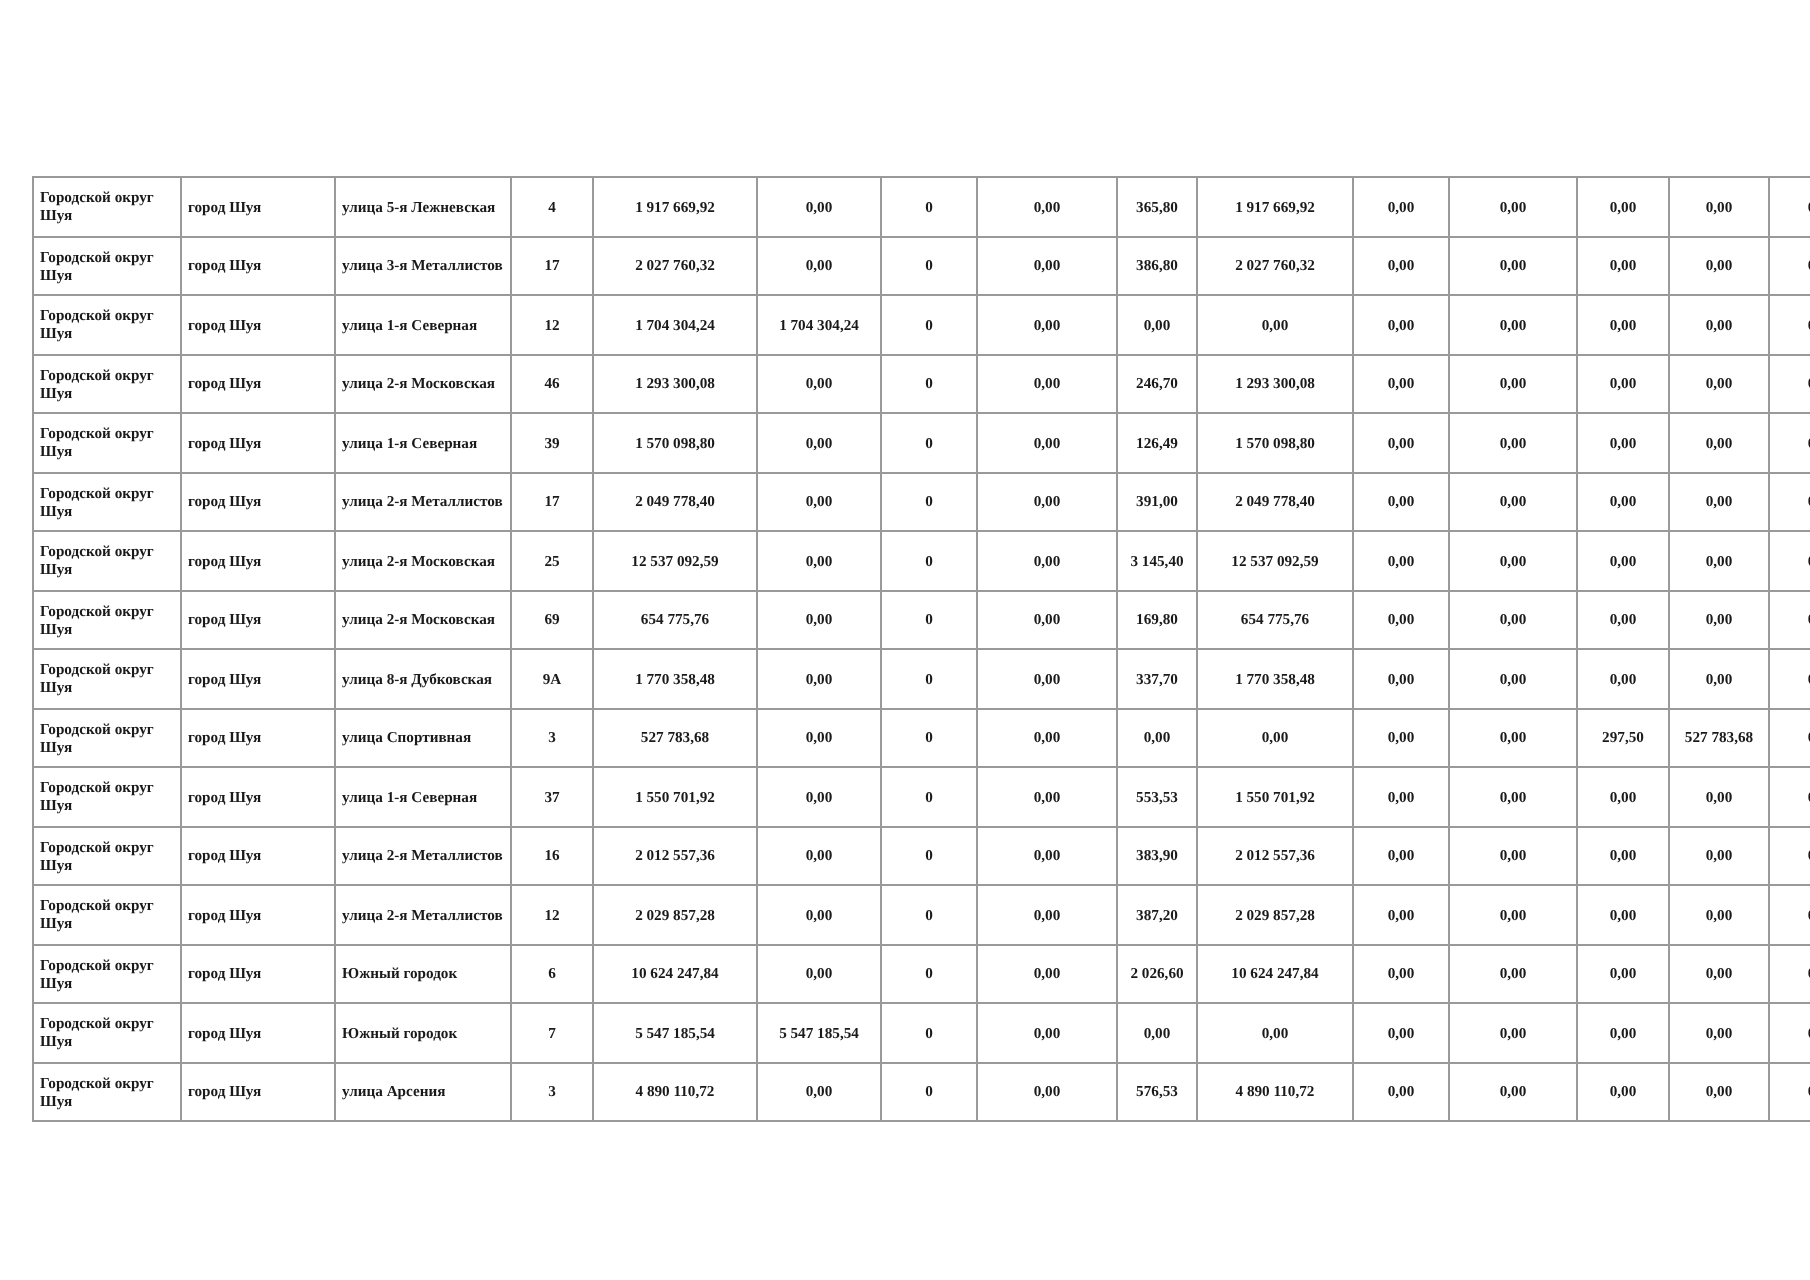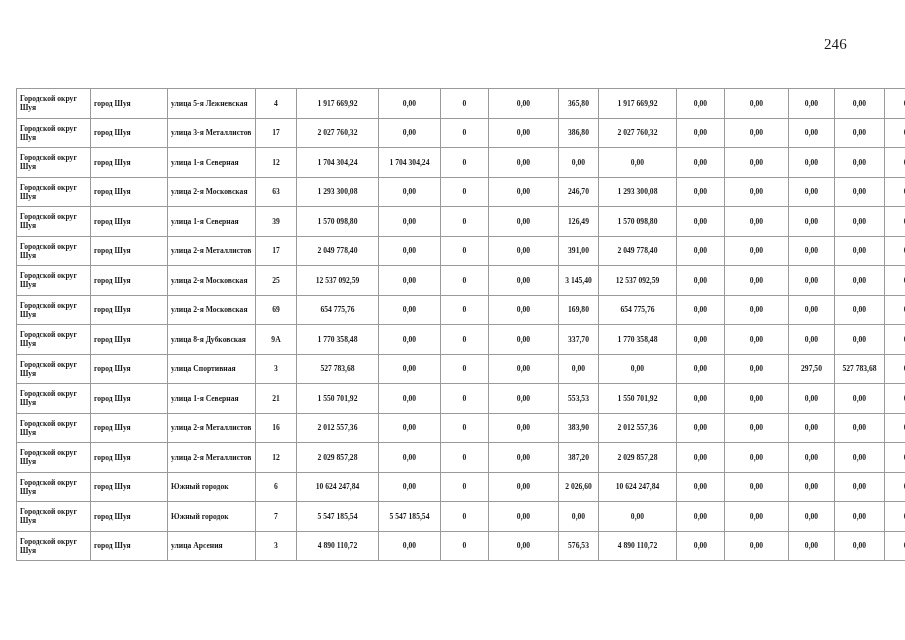--- a/index.html
+++ b/index.html
@@ -75,21 +75,20 @@
 
   .cell-left   { text-align: left; }
   .cell-center { text-align: center; }
   .cell-num    { text-align: center; white-space: nowrap; }
 </style>
 </head>
 <body>
 
 <div class="page">
 
-  <div class="page-number">246</div>
 
   <div class="table-wrap">
     <table class="data-table">
       <colgroup>
         <col class="c1">
           <col class="c2">
           <col class="c3">
           <col class="c4">
           <col class="c5">
         <col class="c6">
@@ -152,21 +151,21 @@
             <td class="cell-num">0,00</td>
             <td class="cell-num">0,00</td>
             <td class="cell-num">0,00</td>
             <td class="cell-num">0,00</td>
             <td class="cell-num">0,00</td>
           </tr>
           <tr>
             <td class="cell-left">Городской округ Шуя</td>
             <td class="cell-left">город Шуя</td>
             <td class="cell-left">улица 2-я Московская</td>
-            <td class="cell-center">63</td>
+            <td class="cell-center">46</td>
             <td class="cell-num">1 293 300,08</td>
             <td class="cell-num">0,00</td>
             <td class="cell-center">0</td>
             <td class="cell-num">0,00</td>
             <td class="cell-num">246,70</td>
             <td class="cell-num">1 293 300,08</td>
             <td class="cell-num">0,00</td>
             <td class="cell-num">0,00</td>
             <td class="cell-num">0,00</td>
             <td class="cell-num">0,00</td>
@@ -271,21 +270,21 @@
             <td class="cell-num">0,00</td>
             <td class="cell-num">0,00</td>
             <td class="cell-num">297,50</td>
             <td class="cell-num">527 783,68</td>
             <td class="cell-num">0,00</td>
           </tr>
           <tr>
             <td class="cell-left">Городской округ Шуя</td>
             <td class="cell-left">город Шуя</td>
             <td class="cell-left">улица 1-я Северная</td>
-            <td class="cell-center">21</td>
+            <td class="cell-center">37</td>
             <td class="cell-num">1 550 701,92</td>
             <td class="cell-num">0,00</td>
             <td class="cell-center">0</td>
             <td class="cell-num">0,00</td>
             <td class="cell-num">553,53</td>
             <td class="cell-num">1 550 701,92</td>
             <td class="cell-num">0,00</td>
             <td class="cell-num">0,00</td>
             <td class="cell-num">0,00</td>
             <td class="cell-num">0,00</td>

